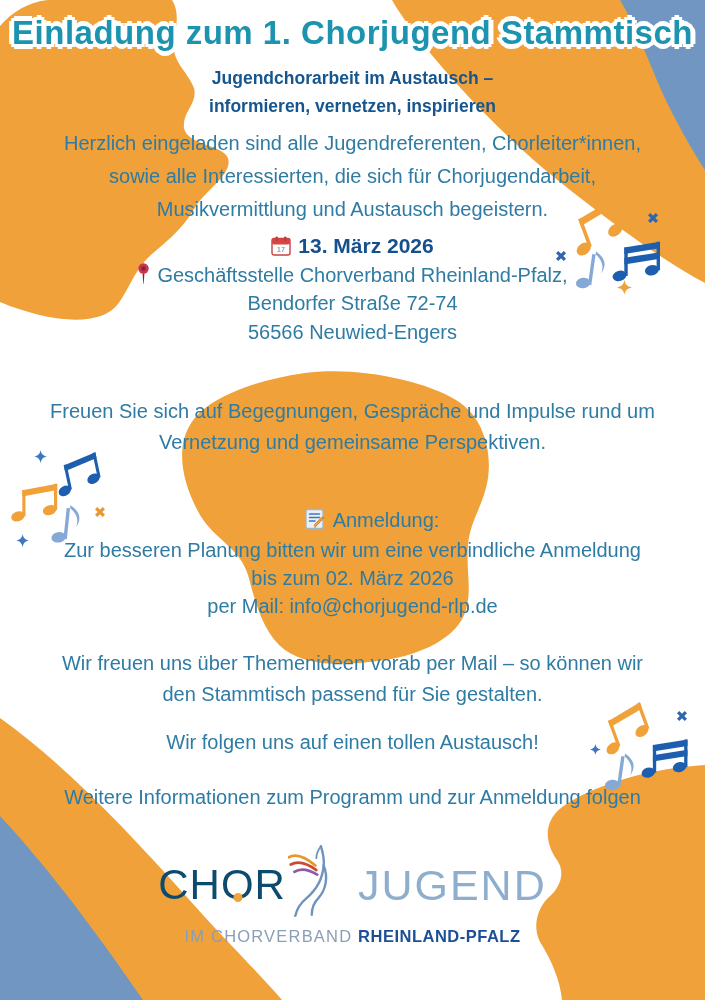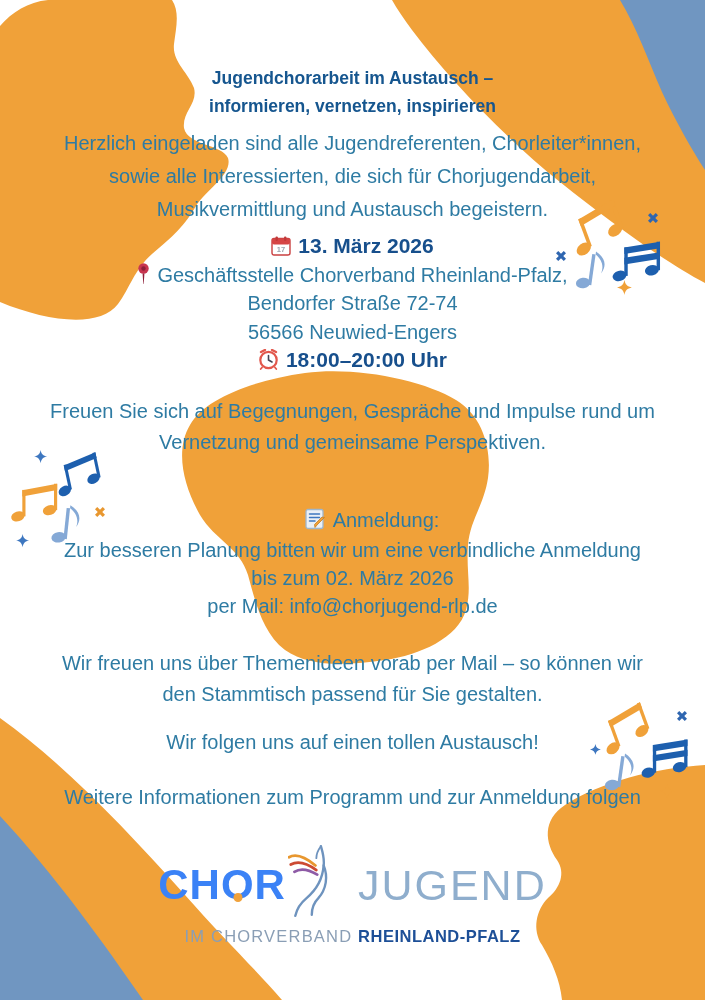--- a/index.html
+++ b/index.html
@@ -22,21 +22,21 @@
   .strong-line{font-weight:700;color:#174F8C;font-size:21px;}
   .para2{top:396px;line-height:31px;}
   .signup-head{top:506px;line-height:28px;margin-left:19px;}
   .signup{top:536px;line-height:28px;}
   .topics{top:648px;line-height:31px;}
   .closing{top:731px;}
   .moreinfo{top:786px;}
   .inline-ico{display:inline-block;vertical-align:-3px;margin-right:7px;}
   .logo{top:845px;}
   .logo-row{display:flex;align-items:center;justify-content:center;}
-  .logo-chor{font-size:42px;font-weight:700;color:#3b82f6;letter-spacing:1px;}
+  .logo-chor{font-size:42px;font-weight:400;color:#0c4a6e;letter-spacing:1px;}
   .logo-o{position:relative;display:inline-block;}
   .logo-o::after{content:"";position:absolute;left:50%;bottom:7px;transform:translateX(-50%);
     width:9px;height:9px;border-radius:50%;background:#F0A23C;}
   .logo-bird{margin:0 6px 8px 2px;}
   .logo-jugend{font-size:43px;font-weight:400;color:#8FAECD;letter-spacing:2px;}
   .logo-tagline{margin-top:2px;font-size:16.5px;letter-spacing:1.2px;color:#8A9EB5;}
   .logo-tagline b{color:#1D4F97;font-weight:700;letter-spacing:.5px;}
 </style>
 </head>
 <body>
@@ -144,20 +144,21 @@
         <use href="#p-sparkle" transform="translate(2,44) scale(0.45)"></use>
       </g>
     <g fill="#85A9D6">
         <use href="#p-eighth" transform="translate(18,52) rotate(8 14 20)"></use>
       </g>
     <g fill="#F0A139">
         <use href="#p-sparkle" transform="translate(72,84) scale(0.6)"></use>
       </g>
   </svg>
 
+  <h1 class="txt title">Einladung zum 1. Chorjugend Stammtisch</h1>
 
   <div class="txt subtitle">
     <div>Jugendchorarbeit im Austausch –</div>
     <div>informieren, vernetzen, inspirieren</div>
   </div>
 
   <div class="txt body intro">
     <div>Herzlich eingeladen sind alle Jugendreferenten, Chorleiter*innen,</div>
     <div>sowie alle Interessierten, die sich für Chorjugendarbeit,</div>
     <div>Musikvermittlung und Austausch begeistern.</div>
@@ -175,29 +176,20 @@
     </div>
     <div>
       <svg class="inline-ico" width="13" height="22" viewBox="0 0 13 22">
         <circle cx="6.5" cy="5.5" r="5.2" fill="#C8354F"></circle>
         <circle cx="6.5" cy="5.5" r="2.2" fill="#8E1F38"></circle>
         <path d="M5.6,10.5 L7.4,10.5 L6.7,21 L6.3,21 Z" fill="#8E1F38"></path>
       </svg><span>Geschäftsstelle Chorverband Rheinland-Pfalz,</span>
     </div>
     <div>Bendorfer Straße 72-74</div>
     <div>56566 Neuwied-Engers</div>
-    <div class="strong-line">
-      <svg class="inline-ico" width="21" height="21" viewBox="0 0 21 21">
-        <path d="M3,3 L7,1" stroke="#E2574C" stroke-width="2.4" stroke-linecap="round"></path>
-        <path d="M18,3 L14,1" stroke="#E2574C" stroke-width="2.4" stroke-linecap="round"></path>
-        <circle cx="10.5" cy="11" r="8.2" fill="#fff" stroke="#E2574C" stroke-width="2.2"></circle>
-        <path d="M10.5,6.5 L10.5,11 L14,13" stroke="#445" stroke-width="1.6" fill="none" stroke-linecap="round"></path>
-        <path d="M4,18.5 L2.7,20 M17,18.5 L18.3,20" stroke="#E2574C" stroke-width="1.8" stroke-linecap="round"></path>
-      </svg><span>18:00–20:00 Uhr</span>
-    </div>
   </div>
 
   <div class="txt body para2">
     <div>Freuen Sie sich auf Begegnungen, Gespräche und Impulse rund um</div>
     <div>Vernetzung und gemeinsame Perspektiven.</div>
   </div>
 
   <div class="txt body signup-head">
     <svg class="inline-ico" width="22" height="22" viewBox="0 0 22 22">
       <rect x="2" y="1.5" width="17" height="19" rx="2" fill="#EAF0F7" stroke="#9FB6CC" stroke-width="1.3"></rect>

